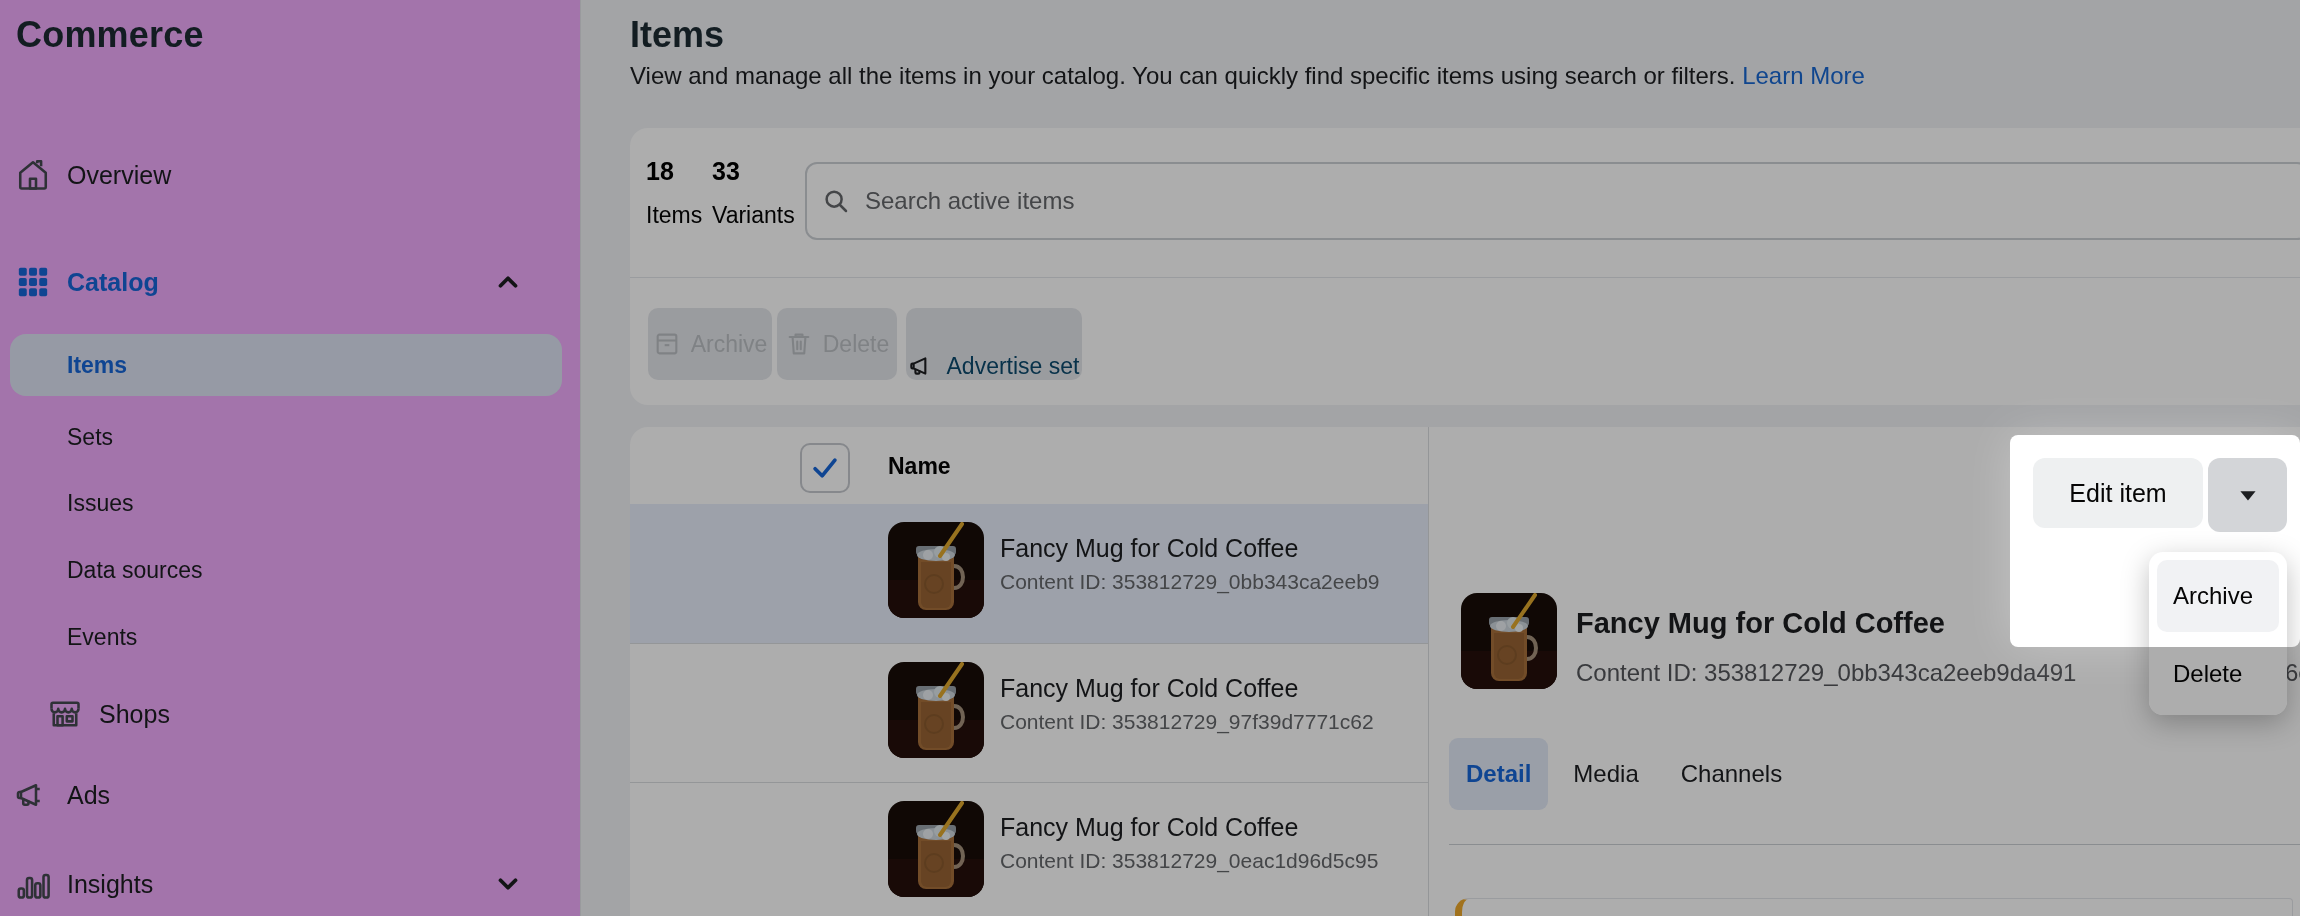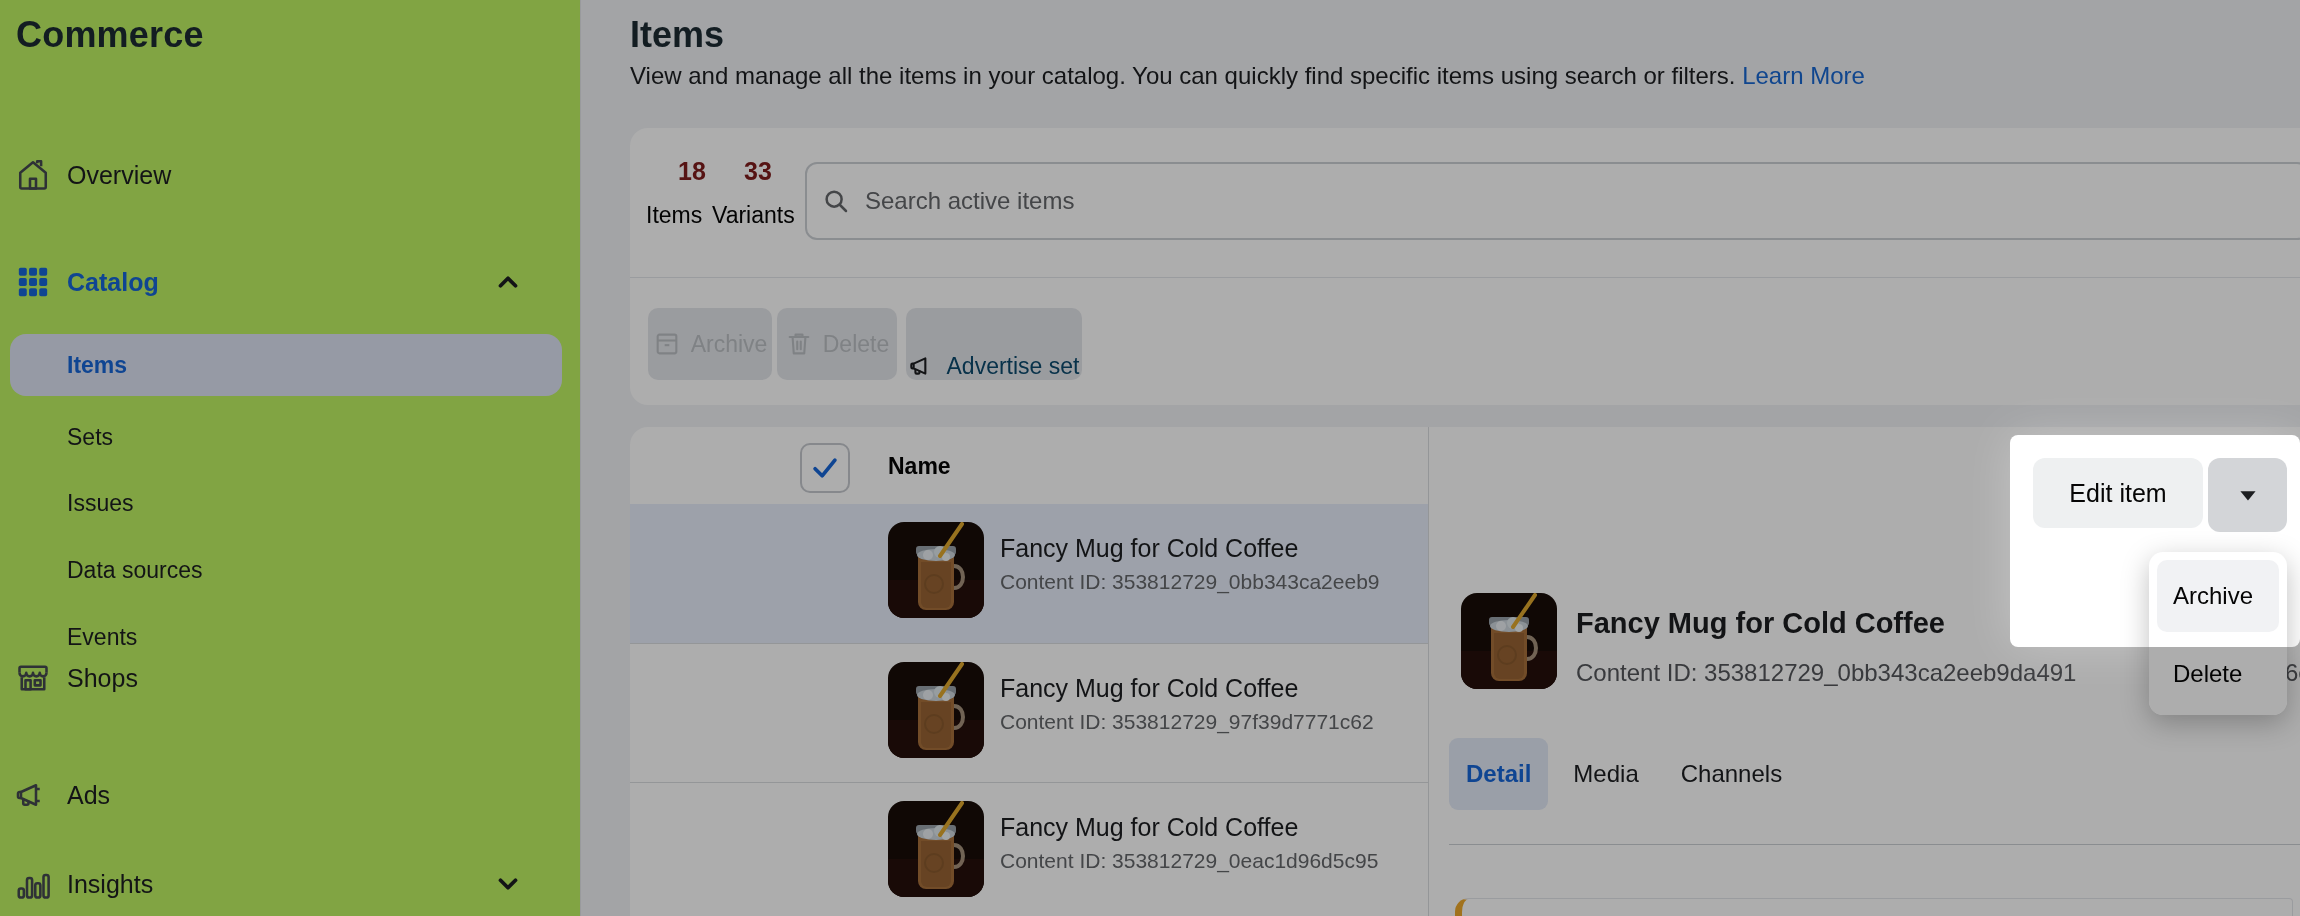--- a/index.html
+++ b/index.html
@@ -1,38 +1,38 @@
 <!DOCTYPE html>
 <html><head>
 <meta charset="utf-8">
 <style>
   html,body{margin:0;padding:0;}
   body{width:2300px;height:916px;overflow:hidden;position:relative;
        font-family:"Liberation Sans",sans-serif;background:#f0f2f5;color:#1c1e21;}
   .abs{position:absolute;}
   
-  #sidebar{left:0;top:0;width:580px;height:916px;background:#bef264;border-right:1px solid #e2e4e8;}
+  #sidebar{left:0;top:0;width:580px;height:916px;background:#f0abfc;border-right:1px solid #e2e4e8;}
   .side-title{left:16px;top:14px;font-size:36px;font-weight:700;color:#1c2b33;letter-spacing:.2px;}
   .nav-item{left:0;width:580px;height:76px;display:flex;align-items:center;cursor:pointer;}
   .nav-item .nicon{position:absolute;left:14px;width:38px;height:38px;display:flex;align-items:center;justify-content:center;}
   .nav-item .nlabel{position:absolute;left:67px;font-size:25px;font-weight:500;color:#1c1e21;}
   .nav-item .chev{position:absolute;left:490px;width:36px;height:36px;display:flex;align-items:center;justify-content:center;}
   .nav-item.active .nlabel{color:#1766d8;font-weight:700;}
   .sub-item{left:0;width:580px;height:64px;display:flex;align-items:center;cursor:pointer;}
   .sub-item .nlabel{position:absolute;left:67px;font-size:23px;color:#1c1e21;}
   .sub-pill{left:10px;top:334px;width:552px;height:62px;background:#dde4f3;border-radius:16px;}
   .sub-item.active .nlabel{color:#1766d8;font-weight:700;}
   
   .page-title{left:630px;top:14px;font-size:36px;font-weight:700;color:#1c2b33;}
   .page-desc{left:630px;top:62px;font-size:24px;color:#1c1e21;white-space:nowrap;}
   .page-desc a{color:#1867d2;text-decoration:none;font-weight:500;cursor:pointer;margin-top:47px;}
   
   #card1{left:630px;top:128px;width:1680px;height:277px;background:#ffffff;border-radius:18px 0 0 18px;}
   .stat{top:27px;display:flex;flex-direction:column;}
-  .stat .num{font-size:25px;font-weight:700;color:#7f1d1d;line-height:1.3;margin-left:32px;}
+  .stat .num{font-size:25px;font-weight:700;color:#000000;line-height:1.3;}
   .stat .lab{font-size:23px;color:#050505;margin-top:14px;}
   #search-box{left:175px;top:34px;width:1500px;height:74px;border:2px solid #ccd0d5;border-radius:12px;
               background:#fff;display:flex;align-items:center;}
   #search-box .sicon{margin-left:14px;}
   #search-box input{border:none;outline:none;font-size:24px;color:#1c1e21;margin-left:12px;flex:1;
                     font-family:"Liberation Sans",sans-serif;background:transparent;}
   #search-box input::placeholder{color:#65676b;}
   .card-divider{left:0;top:149px;width:1680px;height:1px;background:#e4e6eb;}
   .btn{top:180px;height:72px;background:#e4e6eb;border-radius:10px;display:flex;align-items:center;
        justify-content:center;gap:10px;font-size:23px;font-weight:500;cursor:pointer;}
@@ -133,21 +133,21 @@
   <div class="abs sub-item" style="top:471px;padding-left:43px;">
     <span class="nlabel">Issues</span>
   </div>
   <div class="abs sub-item" style="top:538px;">
     <span class="nlabel">Data sources</span>
   </div>
   <div class="abs sub-item" style="top:605px;">
     <span class="nlabel">Events</span>
   </div>
 
-  <div class="abs nav-item" style="top:640px;">
+  <div class="abs nav-item" style="top:676px;margin-left:32px;">
     <span class="nicon">
       <svg width="36" height="36" viewBox="0 0 24 24" fill="none" stroke="#444950" stroke-width="1.7" stroke-linejoin="round">
         <path d="M3 8.5 V5.5 a1 1 0 0 1 1 -1 h16 a1 1 0 0 1 1 1 v3"></path>
         <path d="M3 8.5 c0 1.4 1 2.4 2.25 2.4 s2.25 -1 2.25 -2.4 c0 1.4 1 2.4 2.25 2.4 s2.25 -1 2.25 -2.4 c0 1.4 1 2.4 2.25 2.4 s2.25 -1 2.25 -2.4 c0 1.4 1 2.4 2.25 2.4 S21 9.9 21 8.5"></path>
         <path d="M4.5 11.5 V19.5 h15 V11.5"></path>
         <rect x="7" y="13.5" width="3.4" height="6"></rect>
         <rect x="13.2" y="13.5" width="3.8" height="3.4"></rect>
       </svg>
     </span>
     <span class="nlabel">Shops</span>

